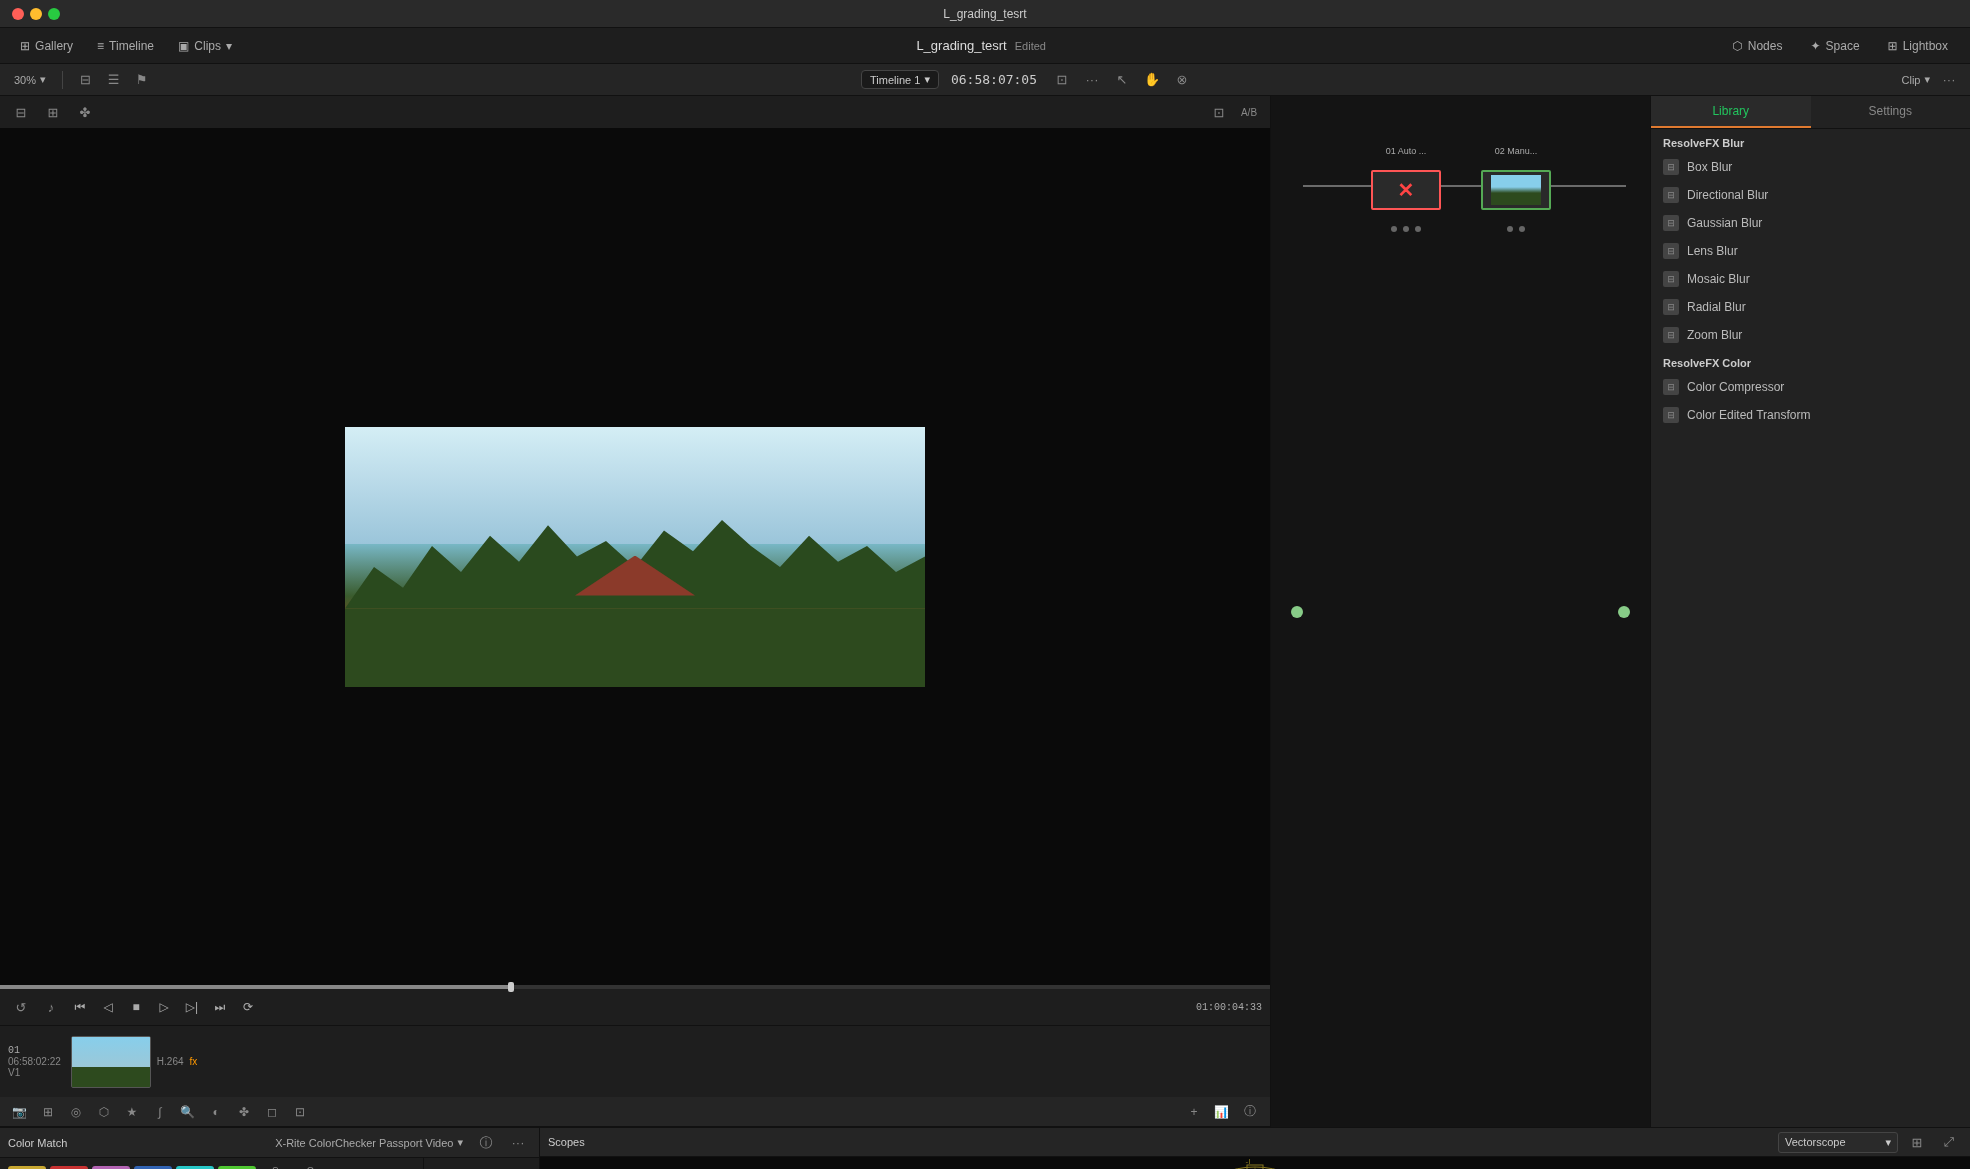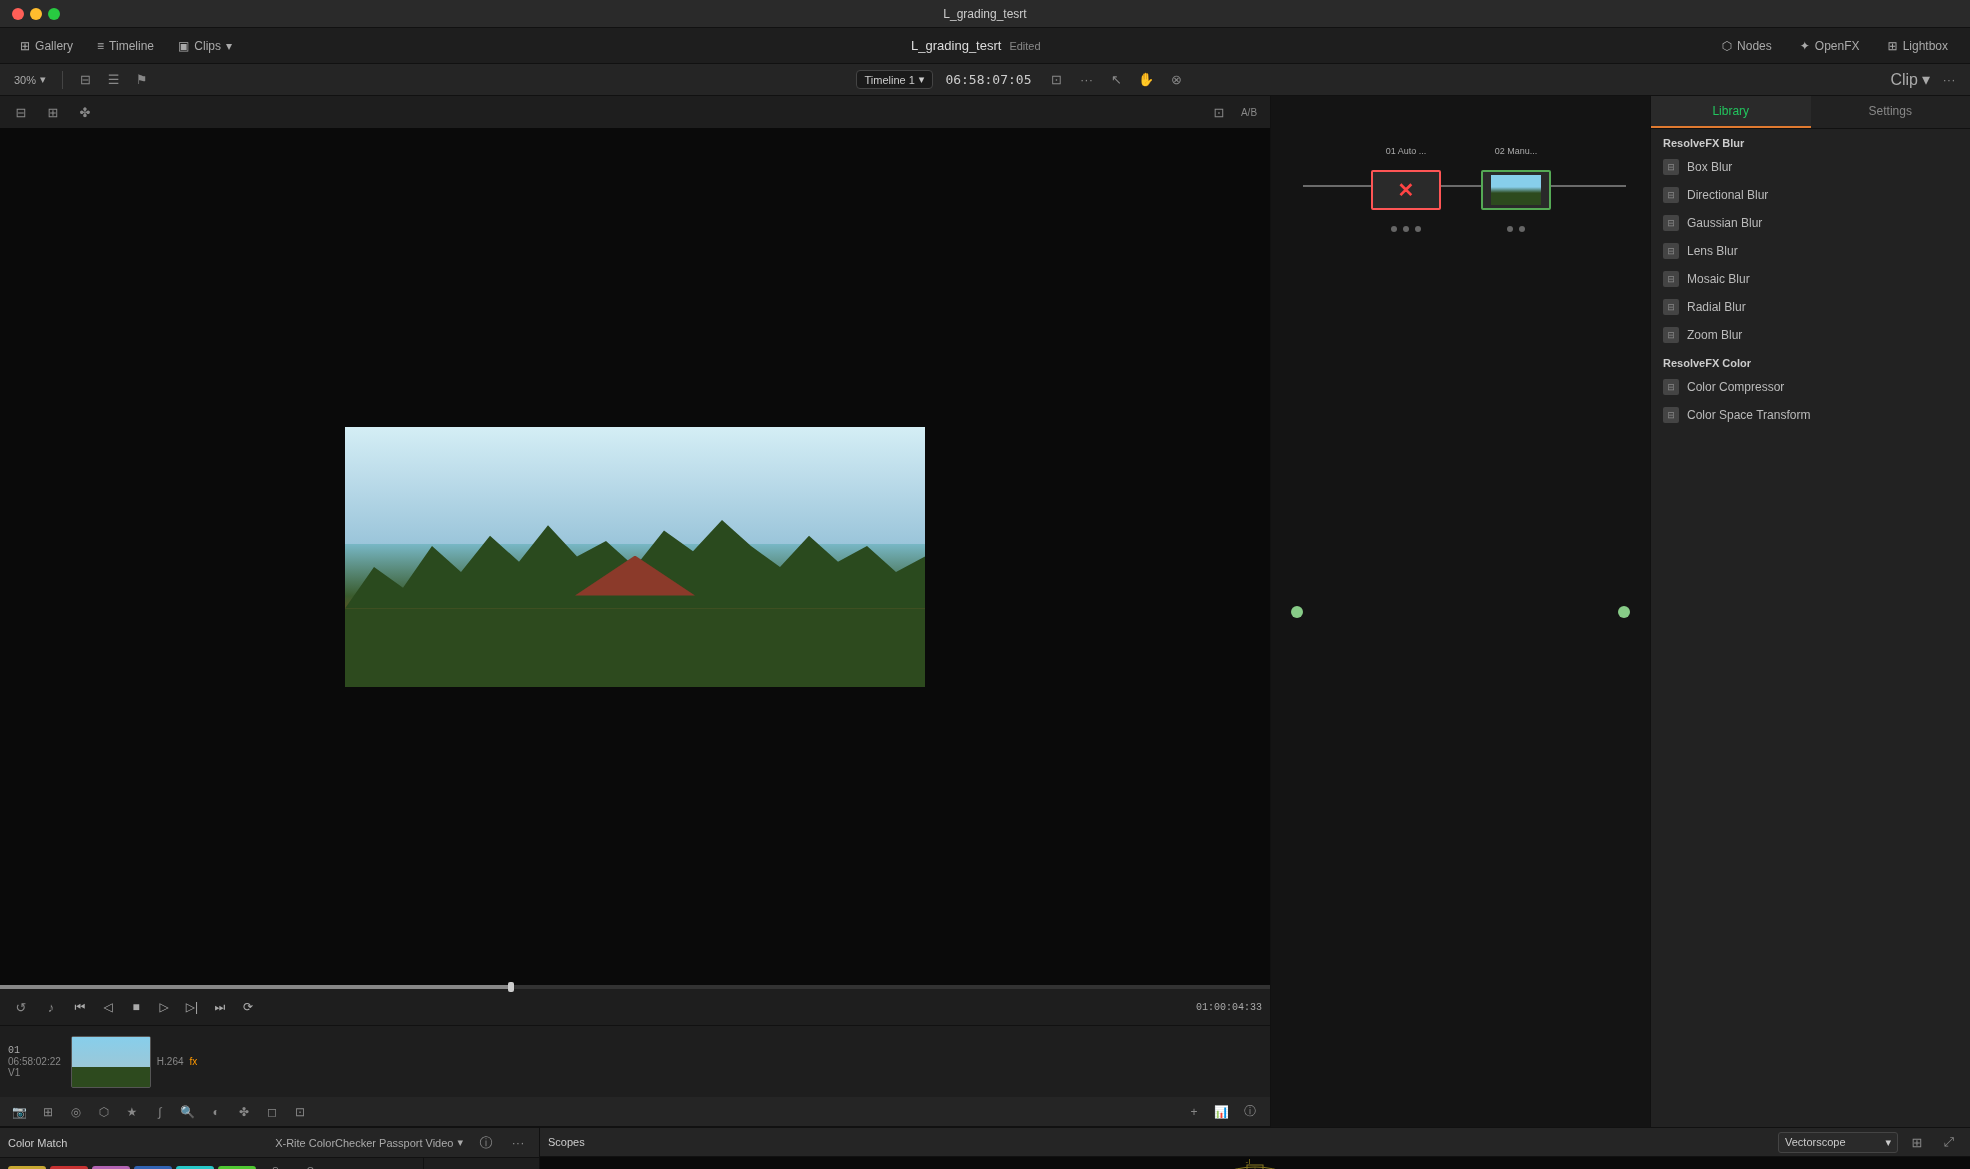--- a/index.html
+++ b/index.html
@@ -155,21 +155,21 @@
     }
     .toolbar-right {
       display: flex;
       align-items: center;
       gap: 6px;
     }
     .clip-selector {
       display: flex;
       align-items: center;
       gap: 4px;
-      font-size: 16px;
+      font-size: 11px;
       color: #aaa;
     }
 
     
     .main-content {
       display: flex;
       height: calc(1169px - 28px - 36px - 32px - 42px);
     }
 
     
@@ -612,21 +612,21 @@
     <span class="project-title">L_grading_tesrt</span>
     <span class="edited-badge">Edited</span>
   </div>
   <div class="nav-right">
     <button class="nav-right-btn">
       <span>⬡</span>
       <span>Nodes</span>
     </button>
     <button class="nav-right-btn">
       <span>✦</span>
-      <span>OpenFX</span>
+      <span>Space</span>
     </button>
     <button class="nav-right-btn">
       <span>⊞</span>
       <span>Lightbox</span>
     </button>
   </div>
 </div>
 
 <div class="toolbar">
   <div class="toolbar-item">
@@ -813,21 +813,21 @@
         <span>Zoom Blur</span>
       </div>
 
       <div class="panel-section-title">ResolveFX Color</div>
       <div class="fx-item">
         <div class="fx-icon">⊟</div>
         <span>Color Compressor</span>
       </div>
       <div class="fx-item">
         <div class="fx-icon">⊟</div>
-        <span>Color Space Transform</span>
+        <span>Color Edited Transform</span>
       </div>
     </div>
   </div>
 </div>
 
 <div class="lower-section">
 
   <div class="color-match-panel">
     <div class="panel-header">
       <span class="panel-header-title">Color Match</span>

